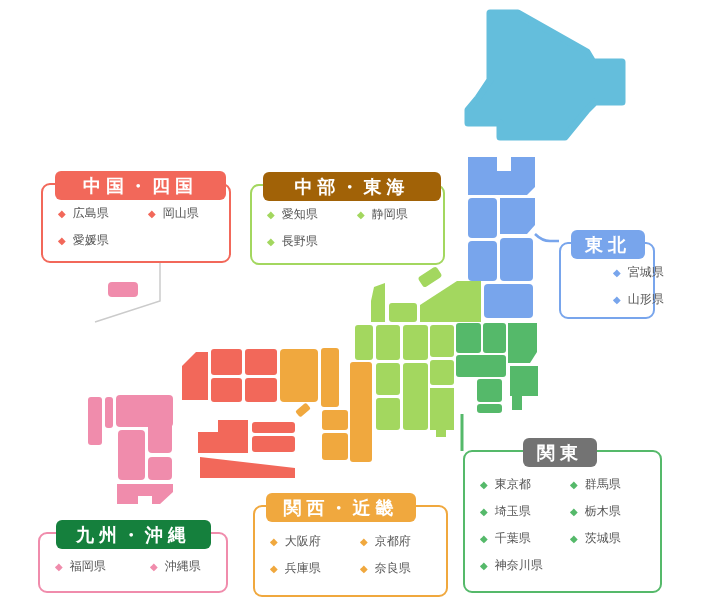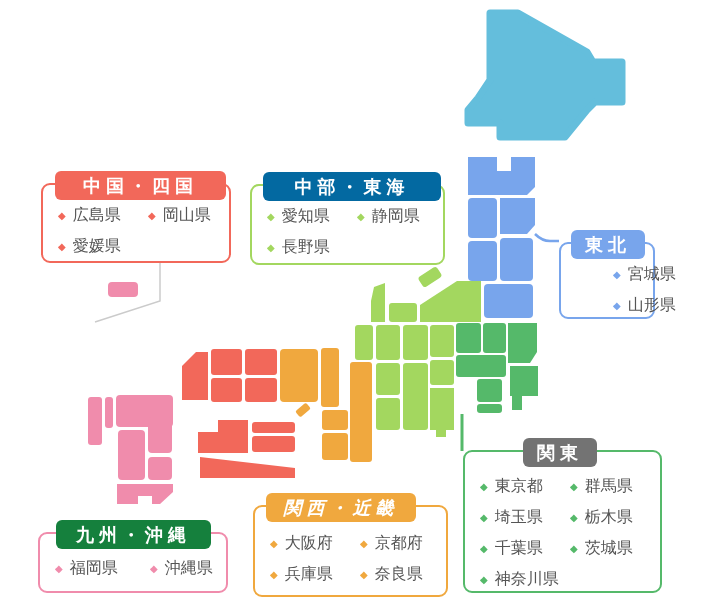--- a/index.html
+++ b/index.html
@@ -15,21 +15,21 @@
   .pill{
     position:absolute;height:29px;line-height:29px;border-radius:6px;
     text-align:center;color:#ffffff;font-weight:bold;font-size:18px;
     letter-spacing:5px;z-index:3;
   }
   .items{display:grid;column-gap:0;}
   .cols2{grid-template-columns:90px auto;}
   .cols1{grid-template-columns:auto;}
   .item{display:flex;align-items:center;white-space:nowrap;}
   .bullet{font-size:10px;margin-right:7px;line-height:1;}
-  .pname{font-size:16px;color:#555555;}
+  .pname{font-size:12px;color:#555555;}
   svg .blk{stroke-width:0;}
 </style>
 </head>
 <body>
 
 <svg id="map-svg" width="710" height="614" viewBox="0 0 710 614">
 
   <path stroke-width="7" stroke-linejoin="round" d="M490,13 L518,13 L587,52 L593,62 L622,62 L622,102 L595,102 L587,110 L565,137 L500,137 L500,123 L468,123 L468,110 L478,98 L490,80 Z" style="fill: rgb(100, 190, 220); stroke: rgb(100, 190, 220);"></path>
 
   <g stroke-width="0" style="fill: rgb(120, 165, 236); stroke: rgb(120, 165, 236);">
@@ -120,21 +120,21 @@
       <span class="pname">岡山県</span>
     </div>
     <div class="item">
       <span class="bullet" style="color: rgb(242, 104, 90);">◆</span>
       <span class="pname">愛媛県</span>
     </div>
   </div>
 </div>
 
 <div class="card" style="left: 250px; top: 184px; width: 195px; height: 81px; border-color: rgb(163, 215, 95);">
-  <div class="pill" style="left: 11px; top: -14px; width: 178px; background-color: #0369a1;">
+  <div class="pill" style="left: 11px; top: -14px; width: 178px; background-color: #a16207;">
     <span>中部・東海</span>
   </div>
   <div class="items cols2" style="padding:20px 0 0 15px;row-gap:10px;">
     <div class="item">
       <span class="bullet" style="color: rgb(163, 215, 95);">◆</span>
       <span class="pname">愛知県</span>
     </div>
     <div class="item">
       <span class="bullet" style="color: rgb(163, 215, 95);">◆</span>
       <span class="pname">静岡県</span>
@@ -192,21 +192,21 @@
       <span class="pname">茨城県</span>
     </div>
     <div class="item">
       <span class="bullet" style="color: rgb(85, 185, 106);">◆</span>
       <span class="pname">神奈川県</span>
     </div>
   </div>
 </div>
 
 <div class="card" style="left: 253px; top: 505px; width: 195px; height: 92px; border-color: rgb(240, 168, 62);">
-  <div class="pill" style="left: 11px; top: -14px; width: 150px; background-color: rgb(240, 168, 62); font-style: italic;">
+  <div class="pill" style="left: 11px; top: -14px; width: 150px; background-color: rgb(240, 168, 62);">
     <span>関西・近畿</span>
   </div>
   <div class="items cols2" style="padding:26px 0 0 15px;row-gap:10px;">
     <div class="item">
       <span class="bullet" style="color: rgb(240, 168, 62);">◆</span>
       <span class="pname">大阪府</span>
     </div>
     <div class="item">
       <span class="bullet" style="color: rgb(240, 168, 62);">◆</span>
       <span class="pname">京都府</span>

